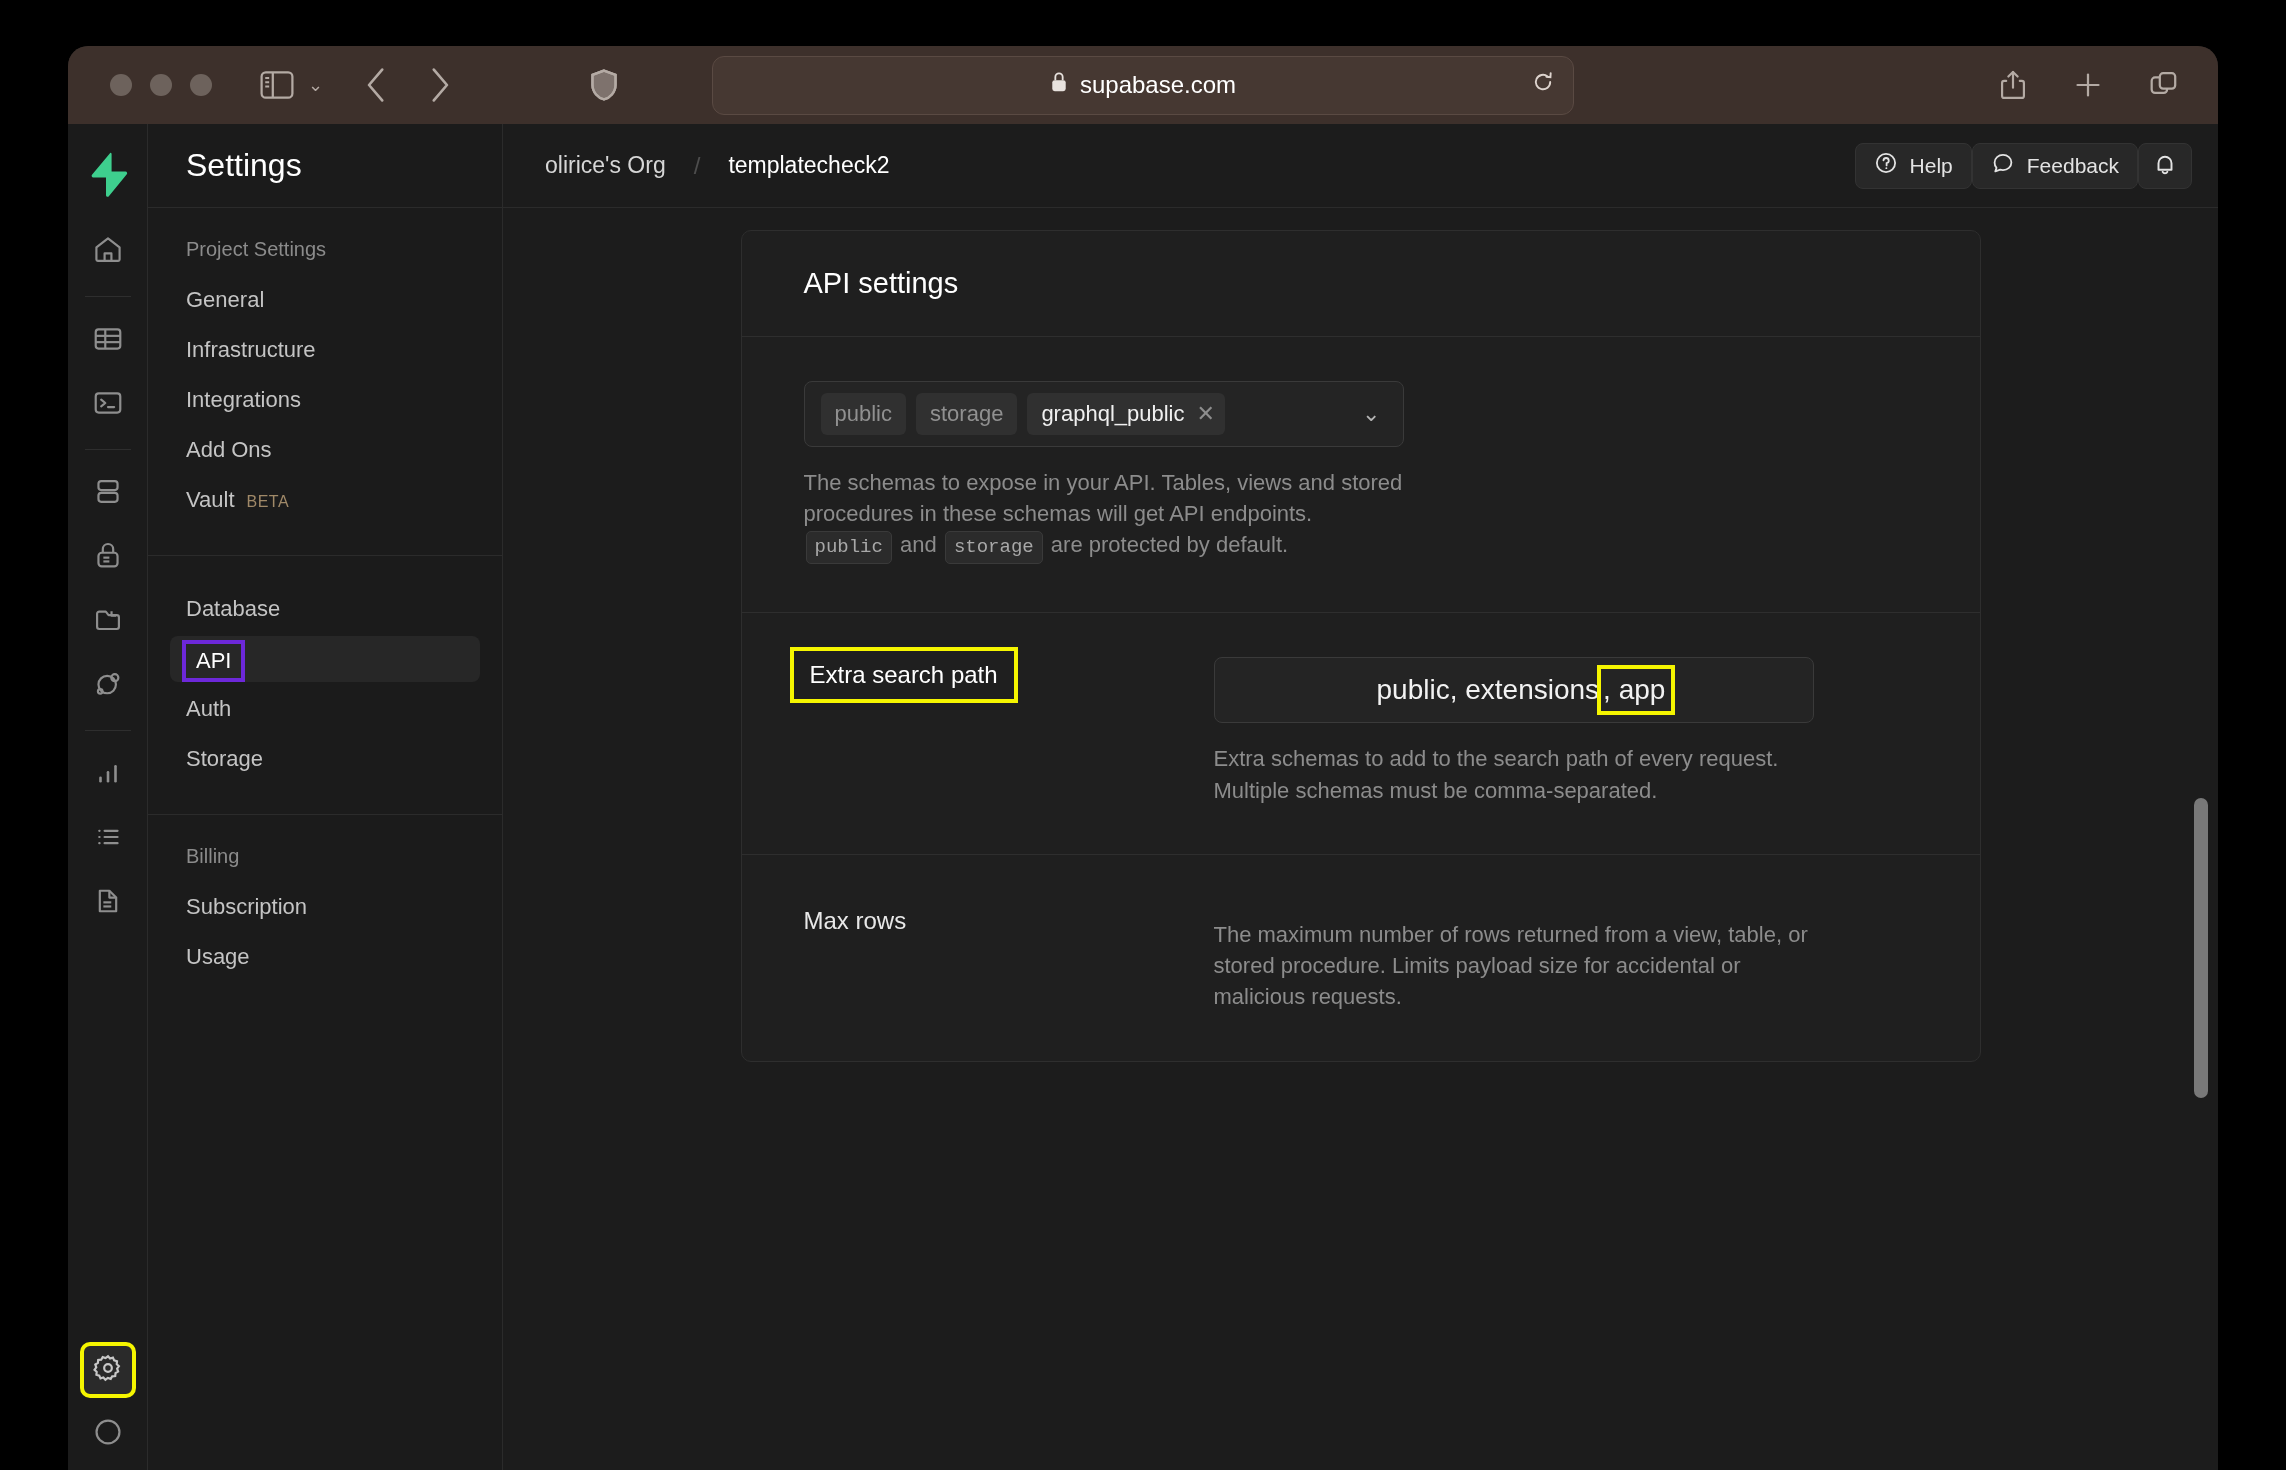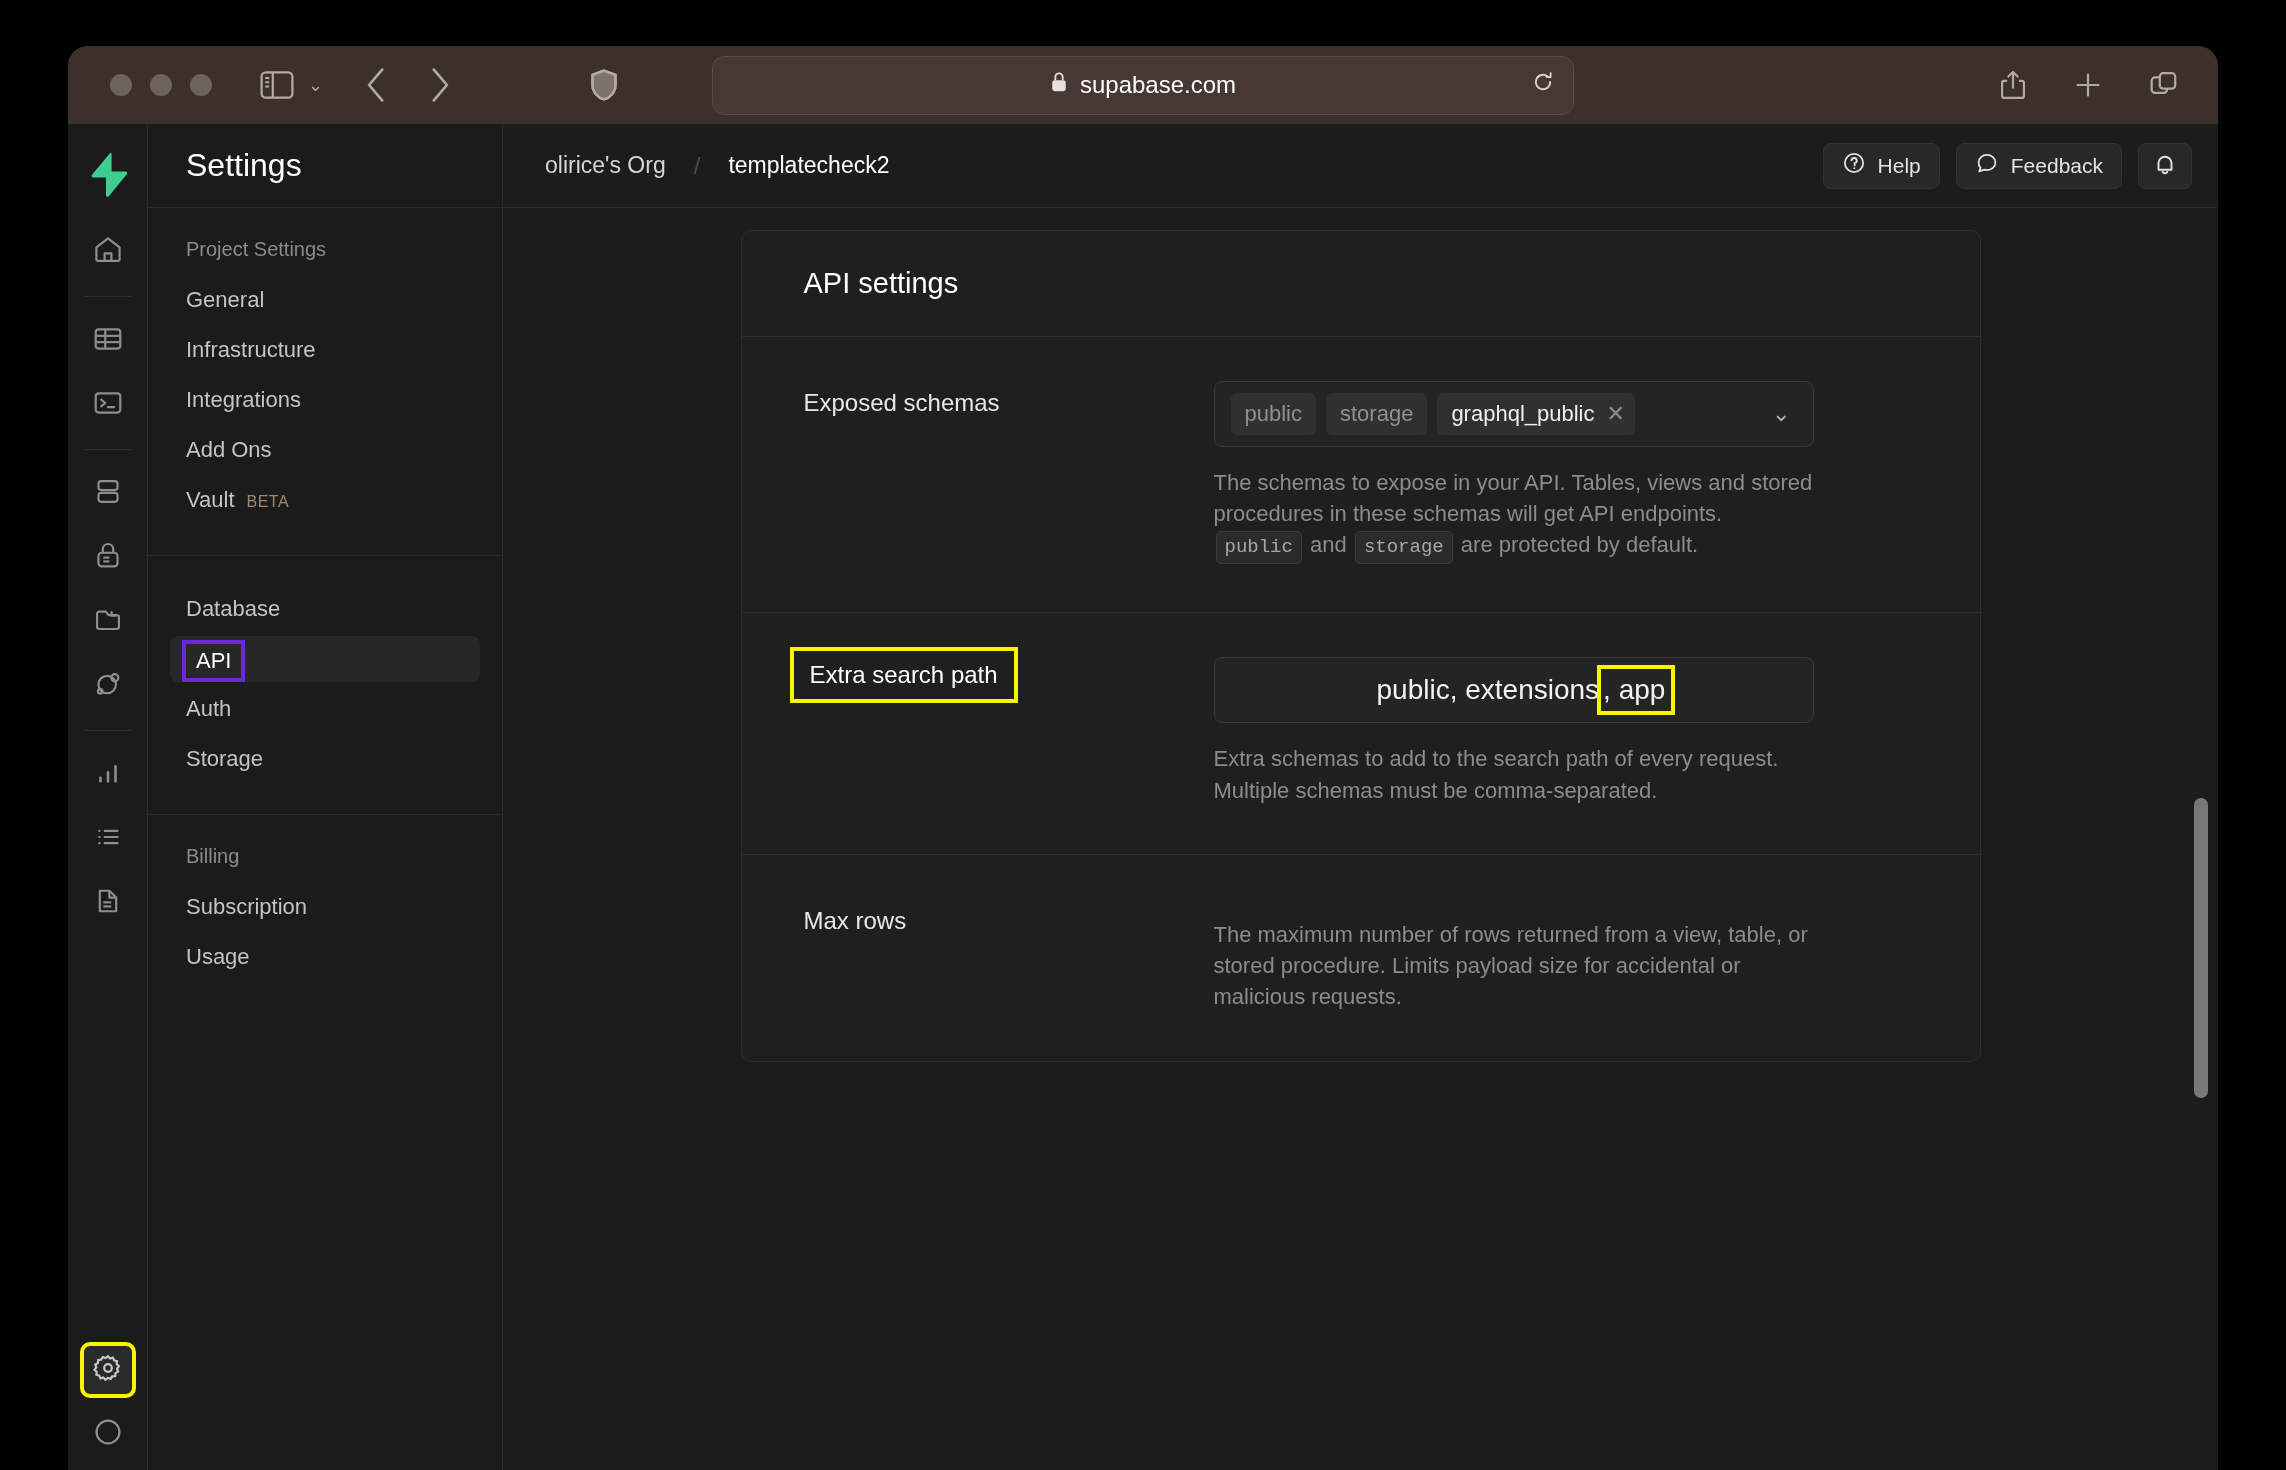--- a/index.html
+++ b/index.html
@@ -135,21 +135,21 @@
   .topbar {
     height: 84px; flex: 0 0 84px;
     border-bottom: 1px solid #2b2b2b;
     display: flex; 
     padding: 0 26px 0 42px;
   }
   .breadcrumb { display: flex; align-items: center; gap: 28px; font-size: 23px; }
   .crumb-org { color: #d6d6d6; }
   .crumb-sep { color: #4d4d4d; font-size: 24px; }
   .crumb-project { color: #ffffff; }
-  .topbar-actions { margin-left: auto; display: flex; align-items: center; gap: 16px; }
+  .topbar-actions { margin-left: auto; display: flex; align-items: center; }
   .pillbtn {
     height: 46px; border-radius: 8px; background: #282828;
     border: 1px solid #333333;
     display: flex; align-items: center; gap: 12px;
     padding: 0 18px;
     color: #e3e3e3; font-size: 21px;
   }
   .iconbtn {
     width: 54px; height: 46px; border-radius: 8px;
     background: #282828; border: 1px solid #333333;
@@ -545,21 +545,20 @@
       </div>
 
       <div class="scrollarea">
         <div class="card">
 
           <div class="card-header">
             <div class="card-title">API settings</div>
           </div>
 
           <div class="row">
-            <div class="row-label">Exposed schemas</div>
             <div class="row-field">
               <div class="multiselect">
                 <span class="chip">
                     <span>public</span>
                   </span>
                 <span class="chip">
                     <span>storage</span>
                   </span>
                 <span class="chip removable">
                     <span>graphql_public</span>

